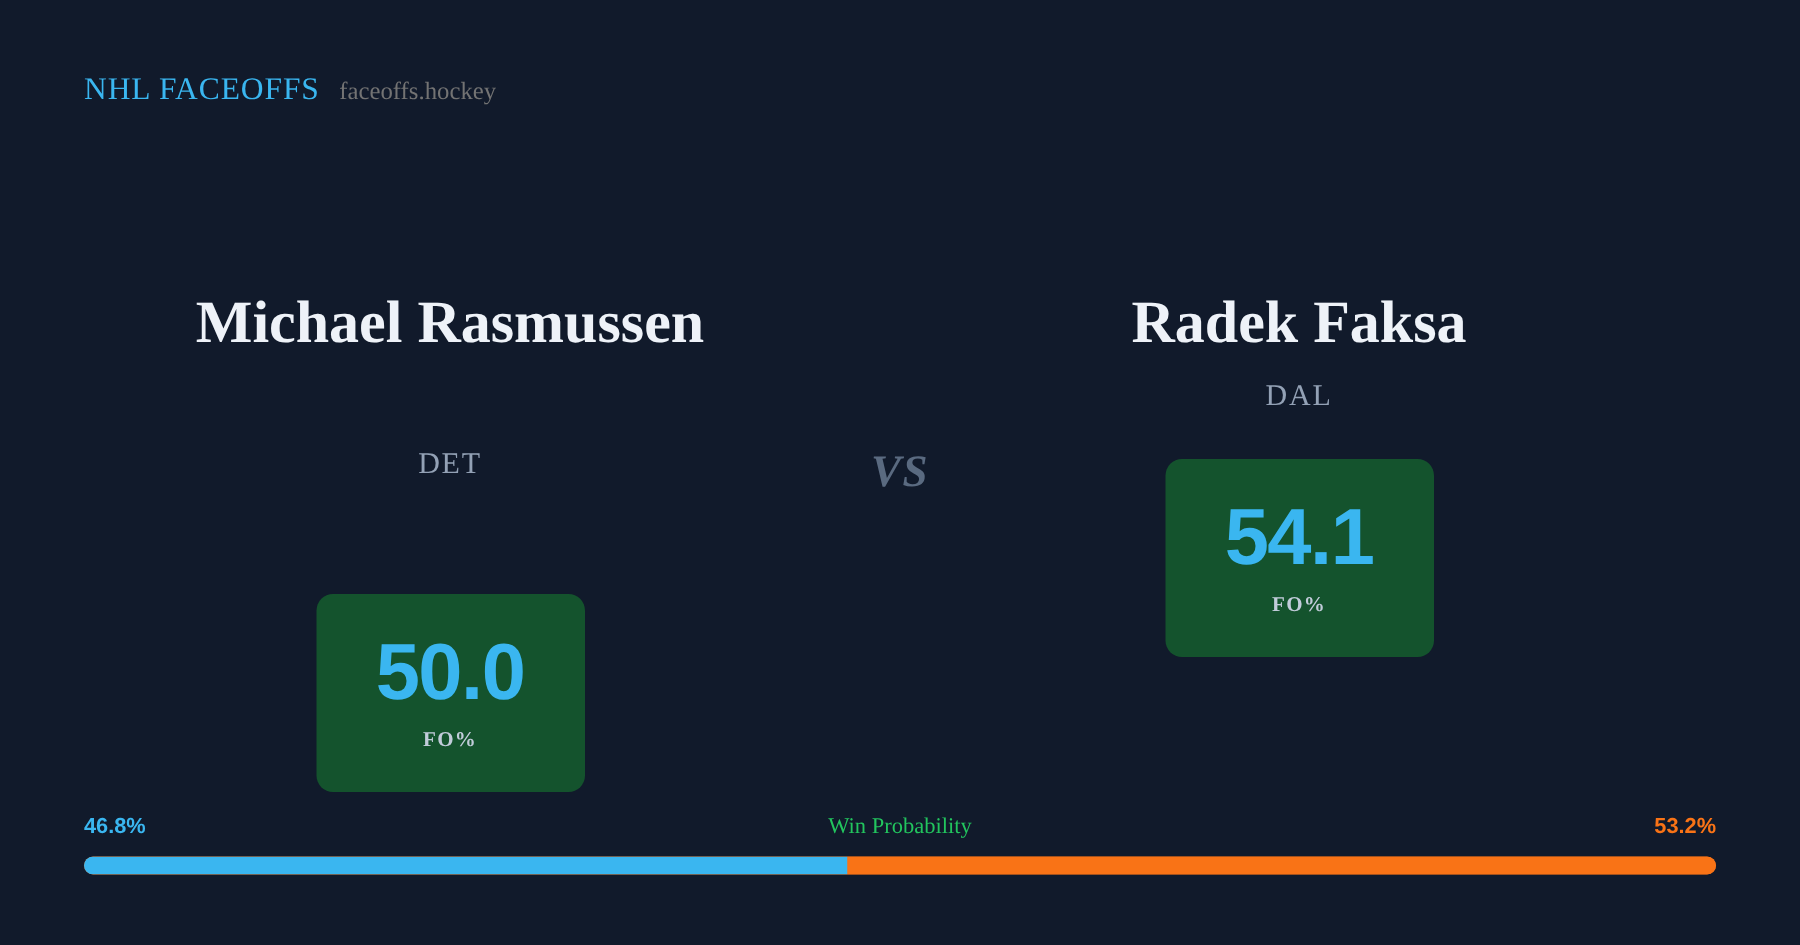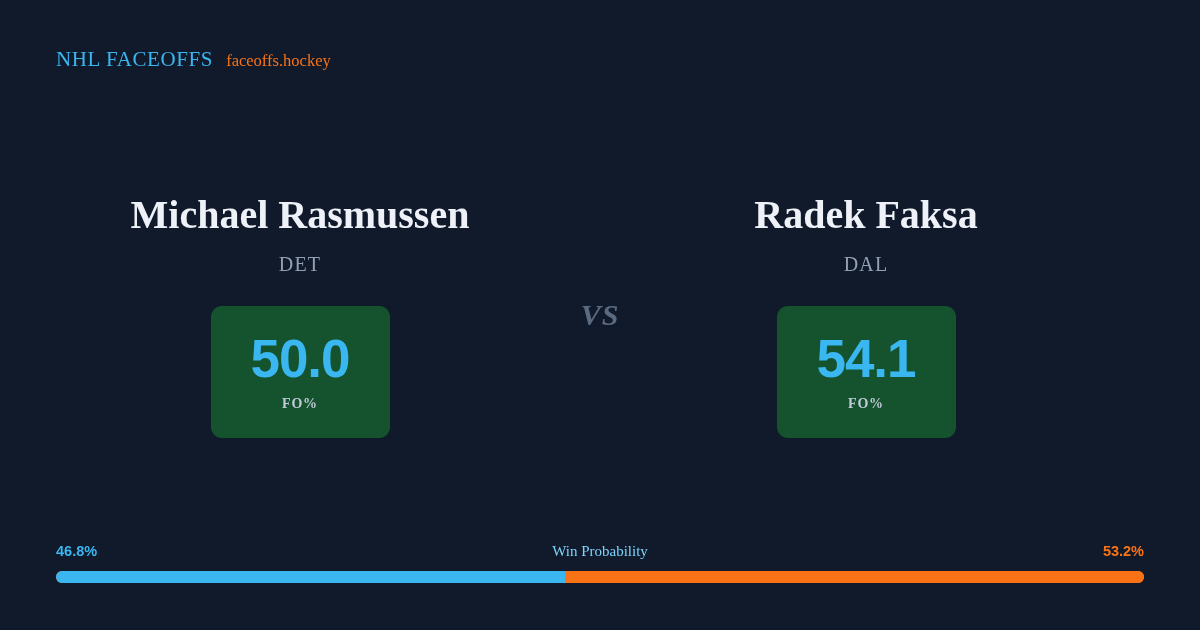--- a/index.html
+++ b/index.html
@@ -29,42 +29,42 @@
     font-family:"Liberation Serif", serif;
     font-weight:normal;
     font-size:21px;
     letter-spacing:0.6px;
     color:#3ab6f0;
     white-space:nowrap;
   }
   .brand-domain {
     font-family:"Liberation Serif", serif;
     font-size:16.5px;
-    color:#f97316;
+    color:#737373;
     white-space:nowrap;
   }
 
   
   .matchup {
     position:absolute;
     left:0;
     top:195px;
     width:1200px;
     height:235px;
   }
 
   .player {
     position:absolute;
     top:0;
     width:420px;
     display:flex;
     flex-direction:column;
     align-items:center;
   }
-  .player-left  { left:90px; }
+  .player-left  { left:90px;gap:45px; }
   .player-right { left:656px;justify-content:center; }
 
   .player-name {
     font-family:"Liberation Serif", serif;
     font-weight:bold;
     font-size:40px;
     line-height:1.0;
     color:#eef2f8;
     white-space:nowrap;
   }
@@ -149,21 +149,21 @@
     color:#f97316;
     font-family:"Liberation Sans", sans-serif;
   }
   .wp-title {
     left:0;
     width:1088px;
     text-align:center;
     font-family:"Liberation Serif", serif;
     font-weight:normal;
     font-size:15px;
-    color:#7dd3fc;
+    color:#22c55e;
   }
 
   .bar {
     margin-top:9px;
     width:1088px;
     height:12px;
     border-radius:6px;
     overflow:hidden;
     display:flex;
     background:#f97316;

